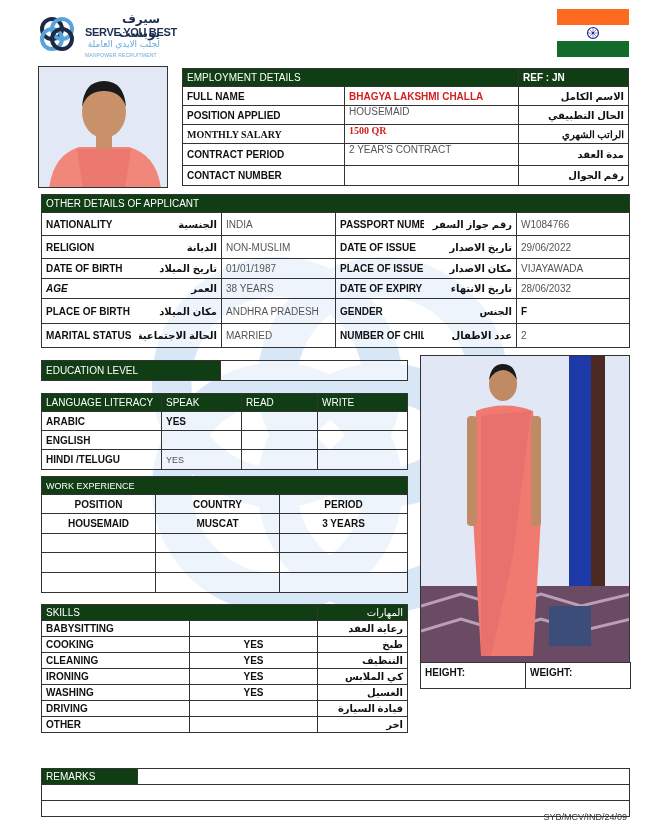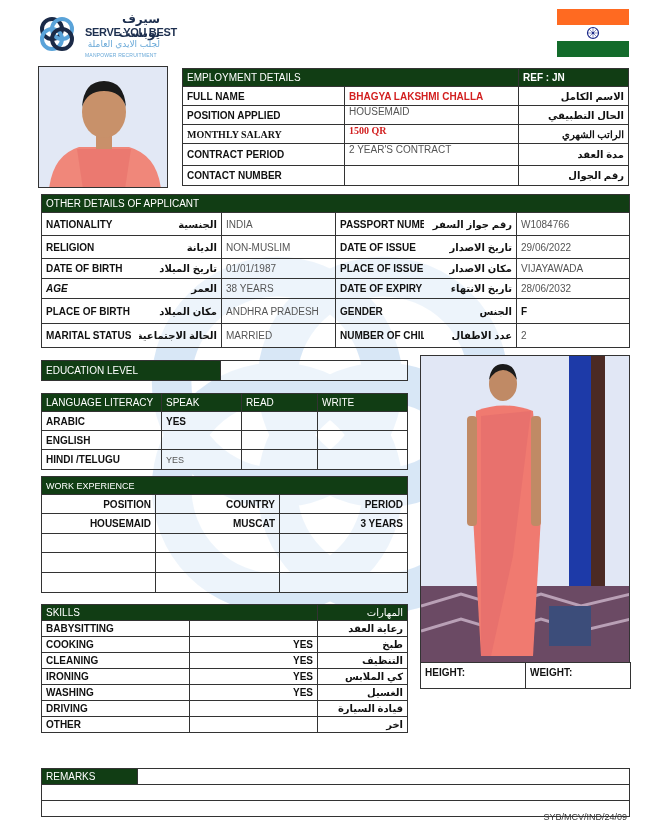--- a/index.html
+++ b/index.html
@@ -6,21 +6,21 @@
   html, body { width: 665px; height: 839px; background: #ffffff; overflow: hidden; }
   body { position: relative; font-family: "Liberation Sans", "DejaVu Sans", sans-serif; color: #111; }
   .abs { position: absolute; }
   table { border-collapse: collapse; table-layout: fixed; }
   td { border: 1px solid #333; font-size: 10px; padding: 0 4px; white-space: nowrap; overflow: hidden; background: rgba(255,255,255,0.55); }
   .hdr { background: #113d14; color: #fff; font-weight: normal; }
   .lbl { font-weight: bold; }
   .val { color: #555; }
   .ar { text-align: right; font-weight: bold; direction: rtl; }
   .red { color: #d21f1f; font-weight: bold; }
-  .ctr { text-align: right; }
+  .ctr { text-align: center; }
   .bold { font-weight: bold; }
 
   
   .watermark { position: absolute; left: 110px; top: 215px; width: 440px; height: 440px; opacity: 0.18; pointer-events: none; }
 
   
   .logo { left: 35px; top: 12px; width: 170px; height: 48px; }
   .logo-mark { position: absolute; left: 0; top: 0; width: 44px; height: 44px; }
   .logo-ar { position: absolute; left: 50px; top: 0; font-size: 12px; color: #1d2f4f; font-weight: bold; direction: rtl; width: 75px; text-align: right; }
   .logo-en { position: absolute; left: 50px; top: 14px; font-size: 11px; color: #1d2f4f; font-weight: bold; letter-spacing: -0.3px; }

